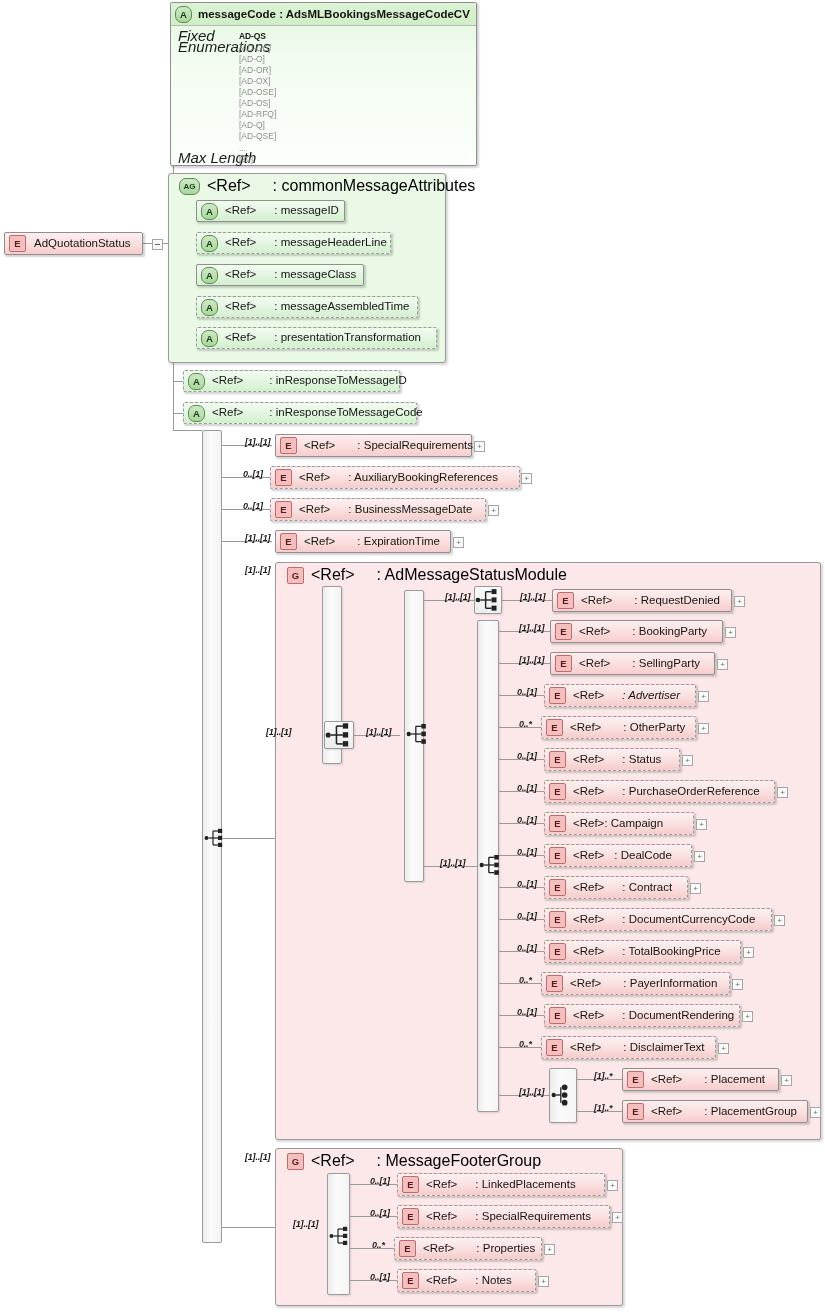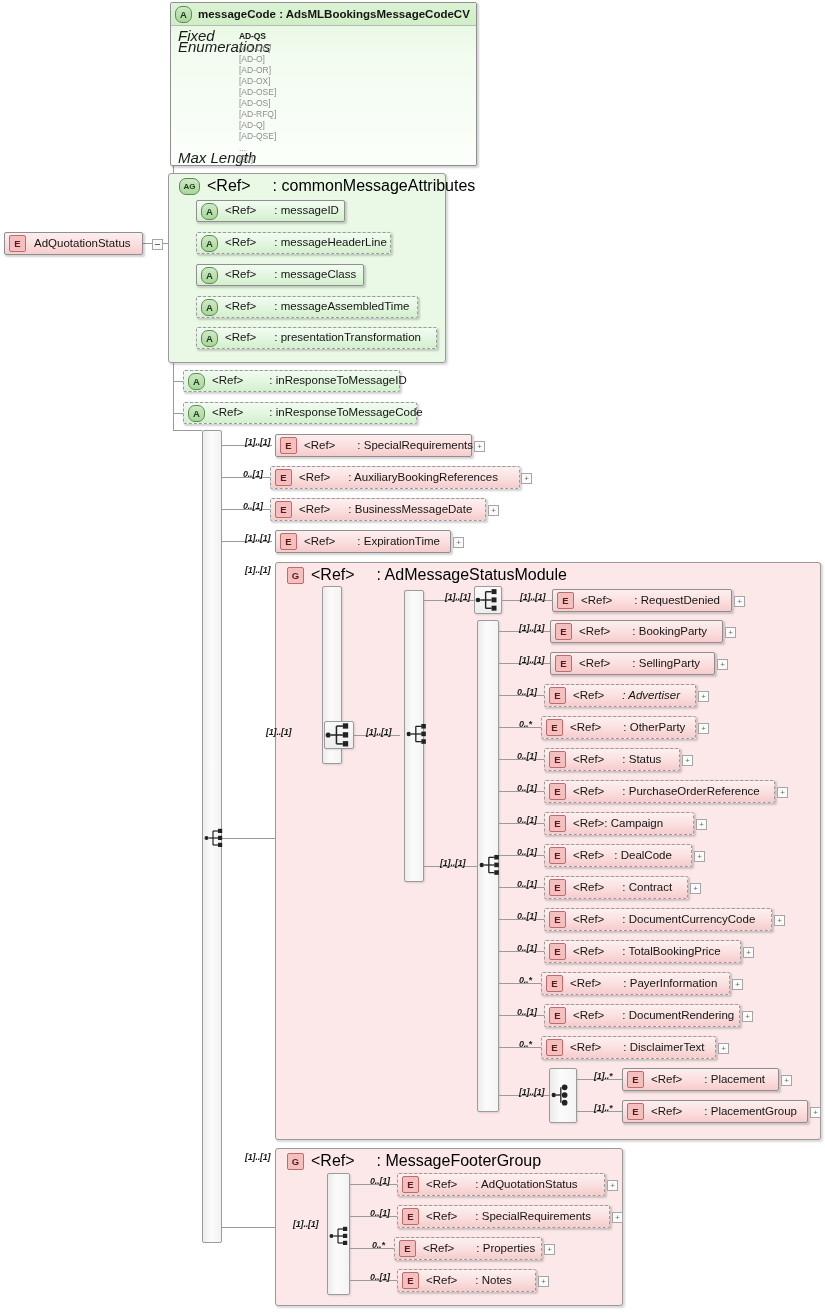--- a/index.html
+++ b/index.html
@@ -535,21 +535,21 @@
       <rect x="14" y="7.8" width="4.2" height="4.2" fill="#222"></rect>
       <rect x="14" y="14.8" width="4.2" height="4.2" fill="#222"></rect>
     </svg>
   </div>
 
   <div class="ln-h" style="left:350px;top:1184px;width:47px;"></div>
   <div class="card" style="left:370px;top:1176px;">0..[1]</div>
   <div class="node n-elem opt" style="left:397px;top:1173px;width:208px;height:23px;">
     <span class="badge badge-E">E</span>
     <span class="ref" style="margin-left:7px;">&lt;Ref&gt;</span>
-    <span class="lbl" style="margin-left:18px;">: AdQuotationStatus</span>
+    <span class="lbl" style="margin-left:18px;">: LinkedPlacements</span>
   </div>
   <div class="plus" style="left:607px;top:1180px;"></div>
 
   <div class="ln-h" style="left:350px;top:1216px;width:47px;"></div>
   <div class="card" style="left:370px;top:1208px;">0..[1]</div>
   <div class="node n-elem opt" style="left:397px;top:1205px;width:213px;height:23px;">
     <span class="badge badge-E">E</span>
     <span class="ref" style="margin-left:7px;">&lt;Ref&gt;</span>
     <span class="lbl" style="margin-left:18px;">: SpecialRequirements</span>
   </div>

